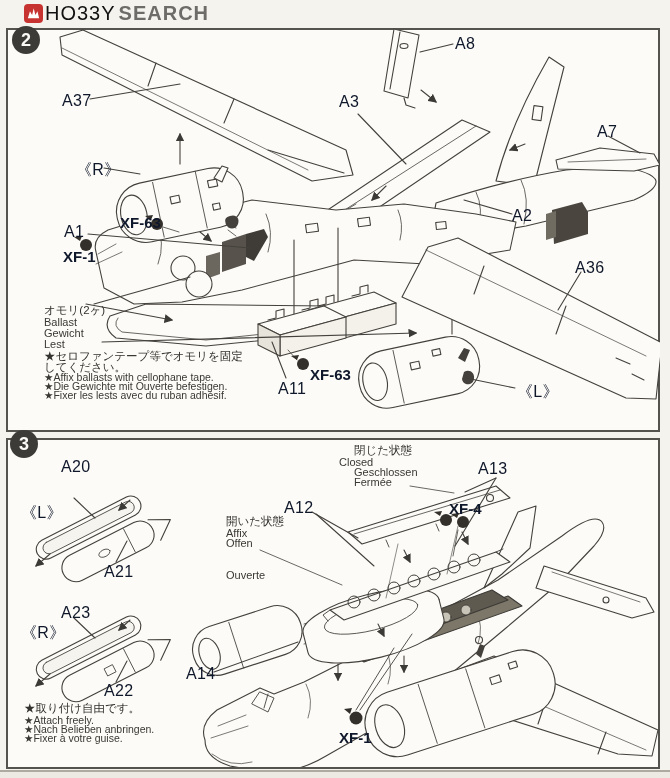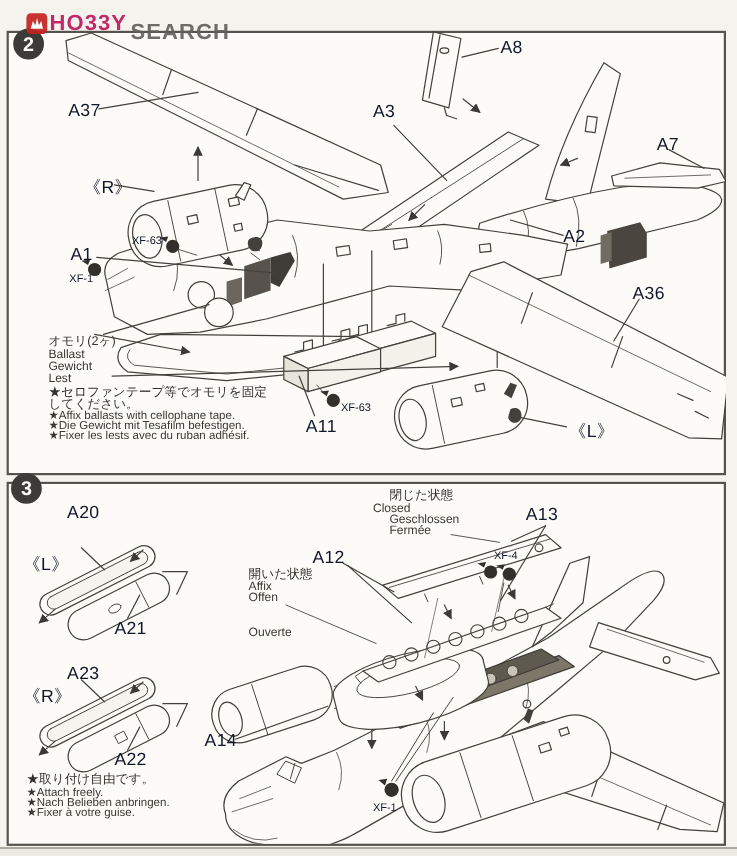--- a/index.html
+++ b/index.html
@@ -5,29 +5,29 @@
   html,body{margin:0;padding:0;}
   body{background:#e9e8e2;font-family:"Liberation Sans",sans-serif;}
   .page{position:relative;width:670px;height:778px;background:#f4f3ee;overflow:hidden;}
   .panel{position:absolute;left:6px;width:654px;background:#fcfbf7;border:2px solid #55534e;box-sizing:border-box;}
   .panel2{top:28px;height:404px;}
   .panel3{top:438px;height:331px;}
   .art{position:absolute;pointer-events:none;}
   .badge{position:absolute;width:28px;height:28px;border-radius:50%;background:#3d3b38;color:#fbfaf6;
          font-size:18px;font-weight:bold;display:flex;align-items:center;justify-content:center;z-index:6;}
   .lbl{position:absolute;font-size:16px;font-weight:500;color:#0f172a;letter-spacing:.3px;white-space:nowrap;z-index:5;}
-  .lbl.sm{font-size:10px;font-weight:400;letter-spacing:0;}
+  .lbl.sm{font-size:15px;font-weight:700;letter-spacing:0;}
   .jp{position:absolute;font-size:11.5px;font-weight:500;color:#34322e;white-space:nowrap;z-index:5;}
   .note{position:absolute;font-size:10.5px;font-weight:400;color:#3a3833;white-space:nowrap;z-index:5;}
   .wordlist{font-size:11px;}
   .watermark{position:absolute;left:24px;top:2px;display:flex;align-items:center;z-index:9;opacity:.92;}
   .wm-icon{width:19px;height:19px;background:#c32320;border-radius:4px;margin-right:2px;
            display:flex;align-items:center;justify-content:center;}
-  .wm-a{font-size:20px;font-weight:bold;color:#be185d;letter-spacing:1px;}
-  .wm-b{font-size:20px;font-weight:bold;color:#63615e;letter-spacing:1px;margin-left:3px;margin-top:16px;}
+  .wm-a{font-size:20px;font-weight:normal;color:#000000;letter-spacing:1px;}
+  .wm-b{font-size:20px;font-weight:bold;color:#63615e;letter-spacing:1px;margin-left:3px;}
   .bottom-rule{position:absolute;left:0;top:770px;width:670px;height:2px;background:#aeaaa1;}
   .below{position:absolute;left:0;top:772px;width:670px;height:6px;background:#eceae3;}
 </style>
 </head>
 <body>
 
 <div class="page">
 
   <div class="panel panel2"></div>
 
@@ -307,21 +307,21 @@
   <div class="lbl" style="left:278px;top:380px">A11</div>
   <div class="lbl" style="left:517px;top:382px">《L》</div>
 
   <div class="jp" style="left:44px;top:303px">オモリ(2ヶ)</div>
   <div class="note wordlist" style="left:44px;top:316px">Ballast</div>
   <div class="note wordlist" style="left:44px;top:327px">Gewicht</div>
   <div class="note wordlist" style="left:44px;top:338px">Lest</div>
   <div class="jp" style="left:44px;top:349px">★セロファンテープ等でオモリを固定</div>
   <div class="jp" style="left:44px;top:360px">してください。</div>
   <div class="note" style="left:44px;top:371px">★Affix ballasts with cellophane tape.</div>
-  <div class="note" style="left:44px;top:380px">★Die Gewicht mit Tesafilm befestigen.</div>
+  <div class="note" style="left:44px;top:380px">★Die Gewichte mit Ouverte befestigen.</div>
   <div class="note" style="left:44px;top:389px">★Fixer les lests avec du ruban adhésif.</div>
 
   <div class="lbl" style="left:61px;top:458px">A20</div>
   <div class="lbl" style="left:21px;top:503px">《L》</div>
   <div class="lbl" style="left:104px;top:563px">A21</div>
   <div class="lbl" style="left:61px;top:604px">A23</div>
   <div class="lbl" style="left:21px;top:623px">《R》</div>
   <div class="lbl" style="left:104px;top:682px">A22</div>
   <div class="lbl" style="left:478px;top:460px">A13</div>
   <div class="lbl" style="left:284px;top:499px">A12</div>

